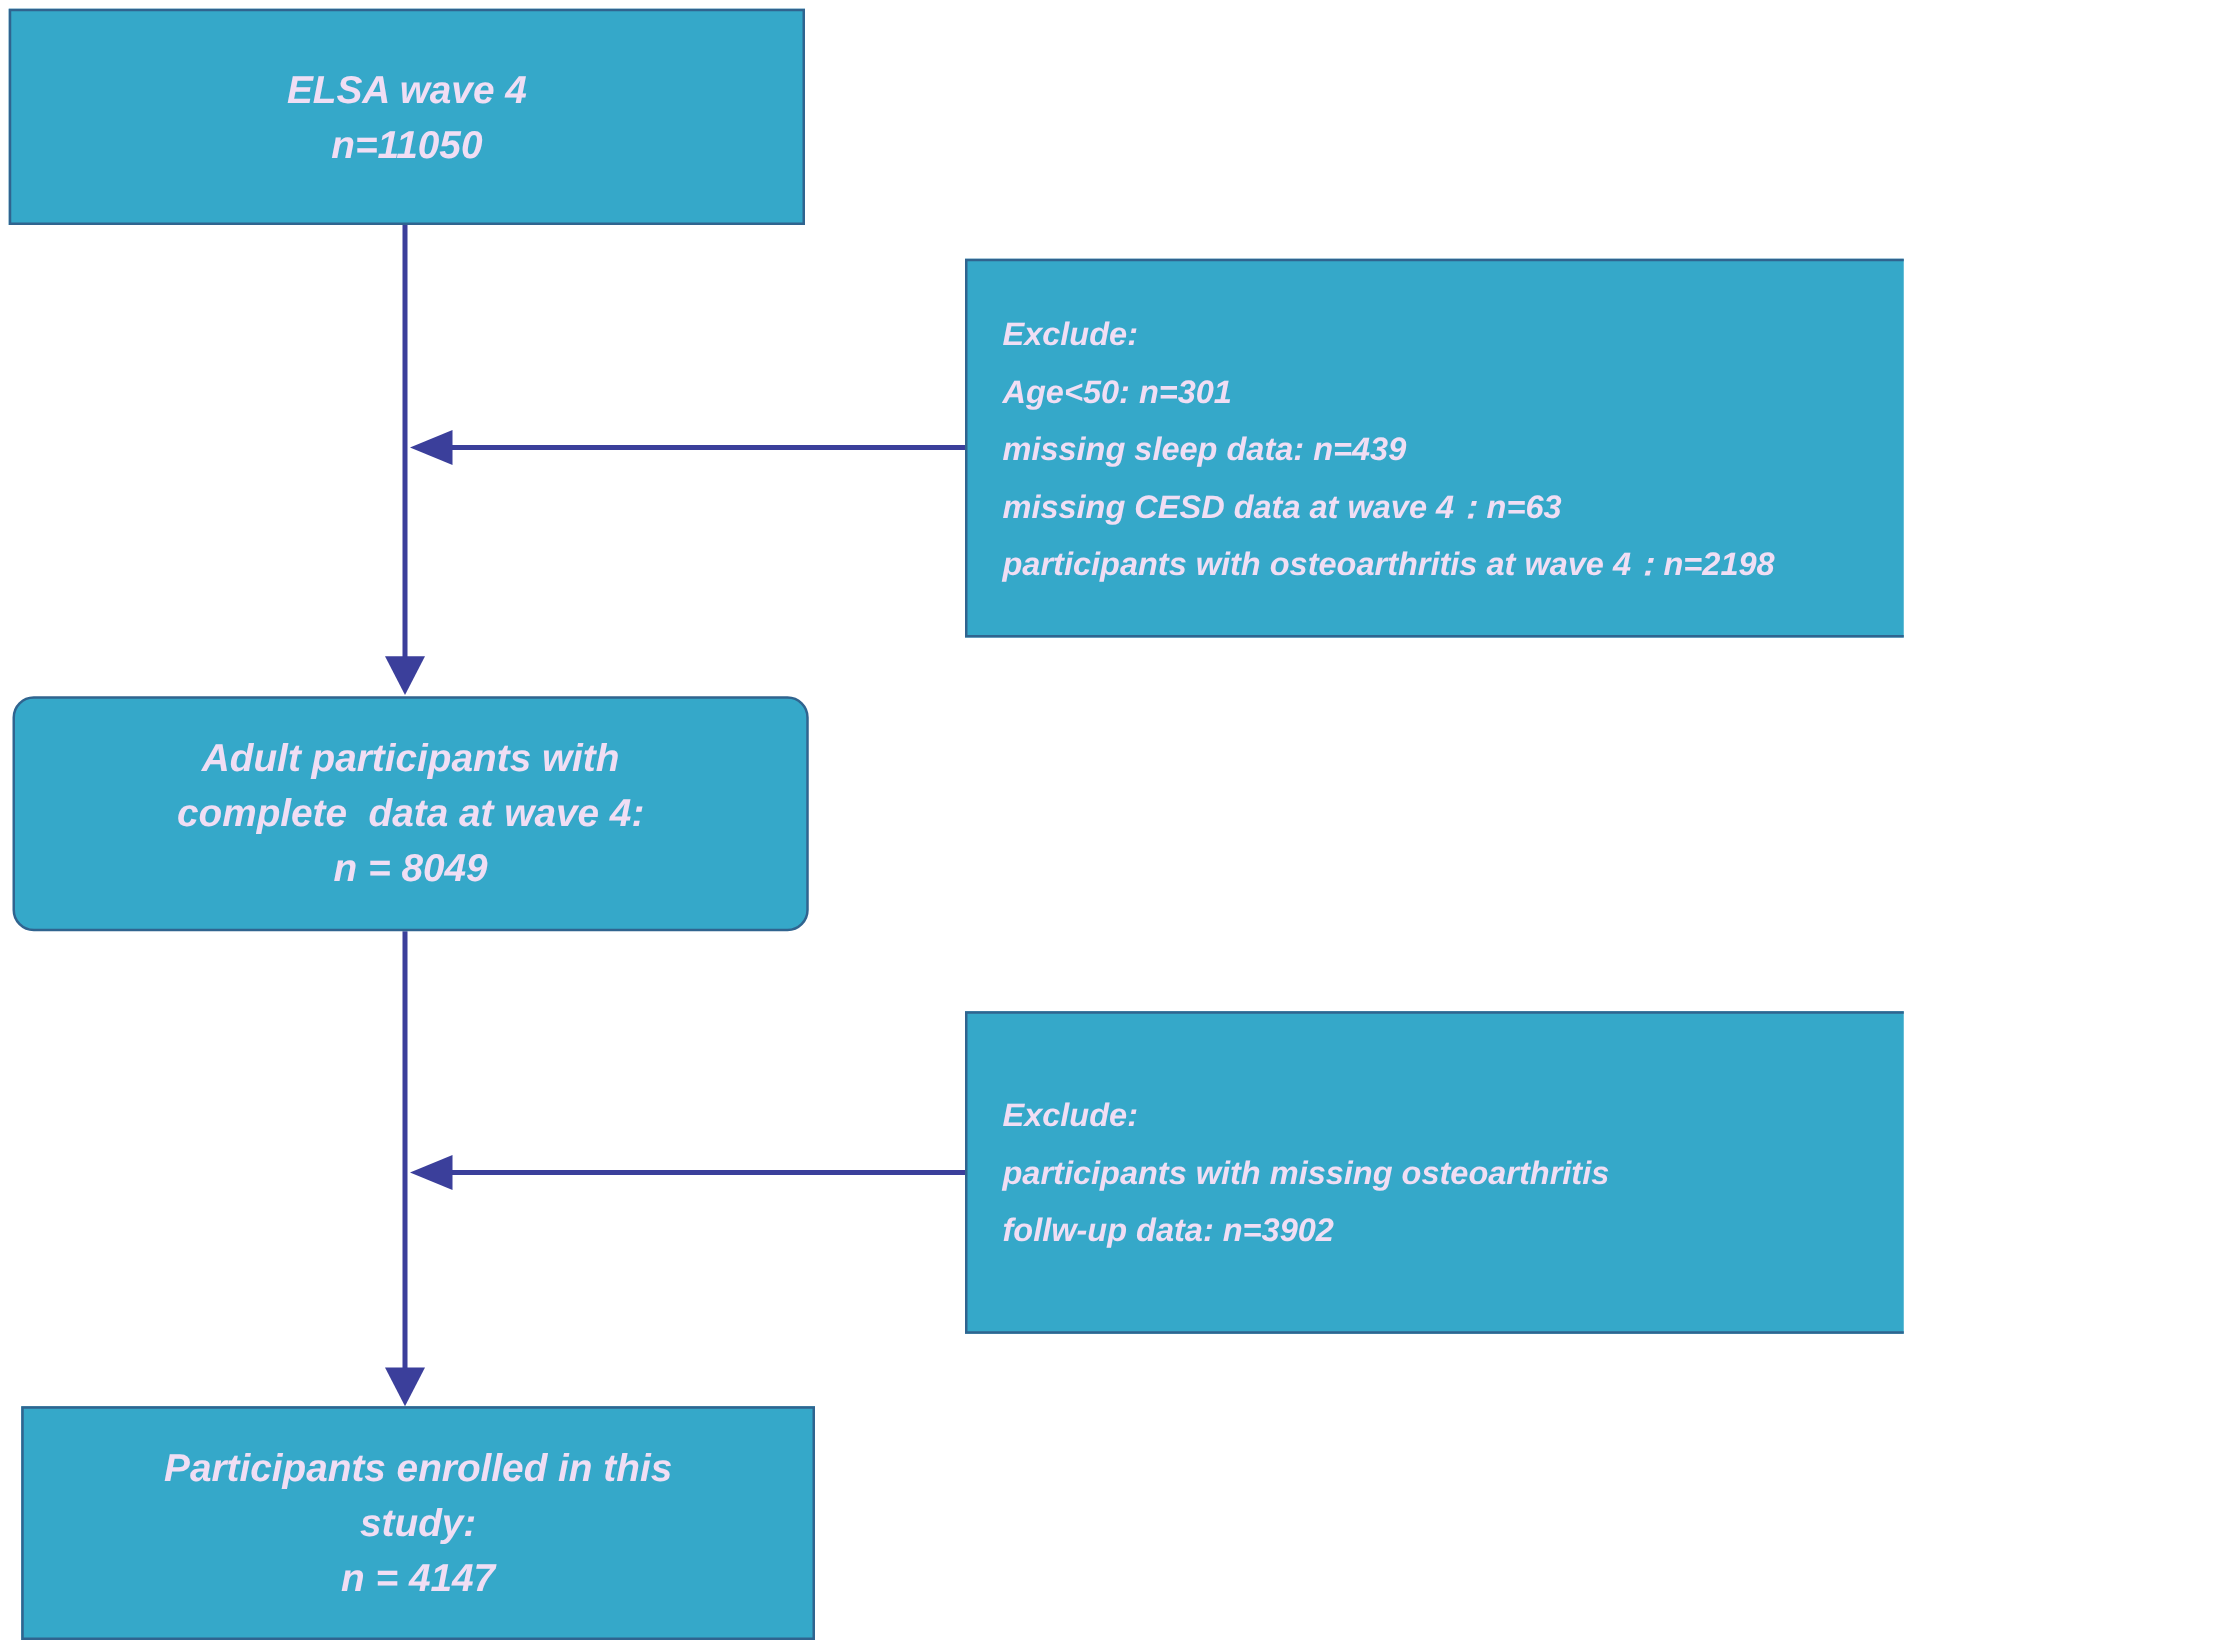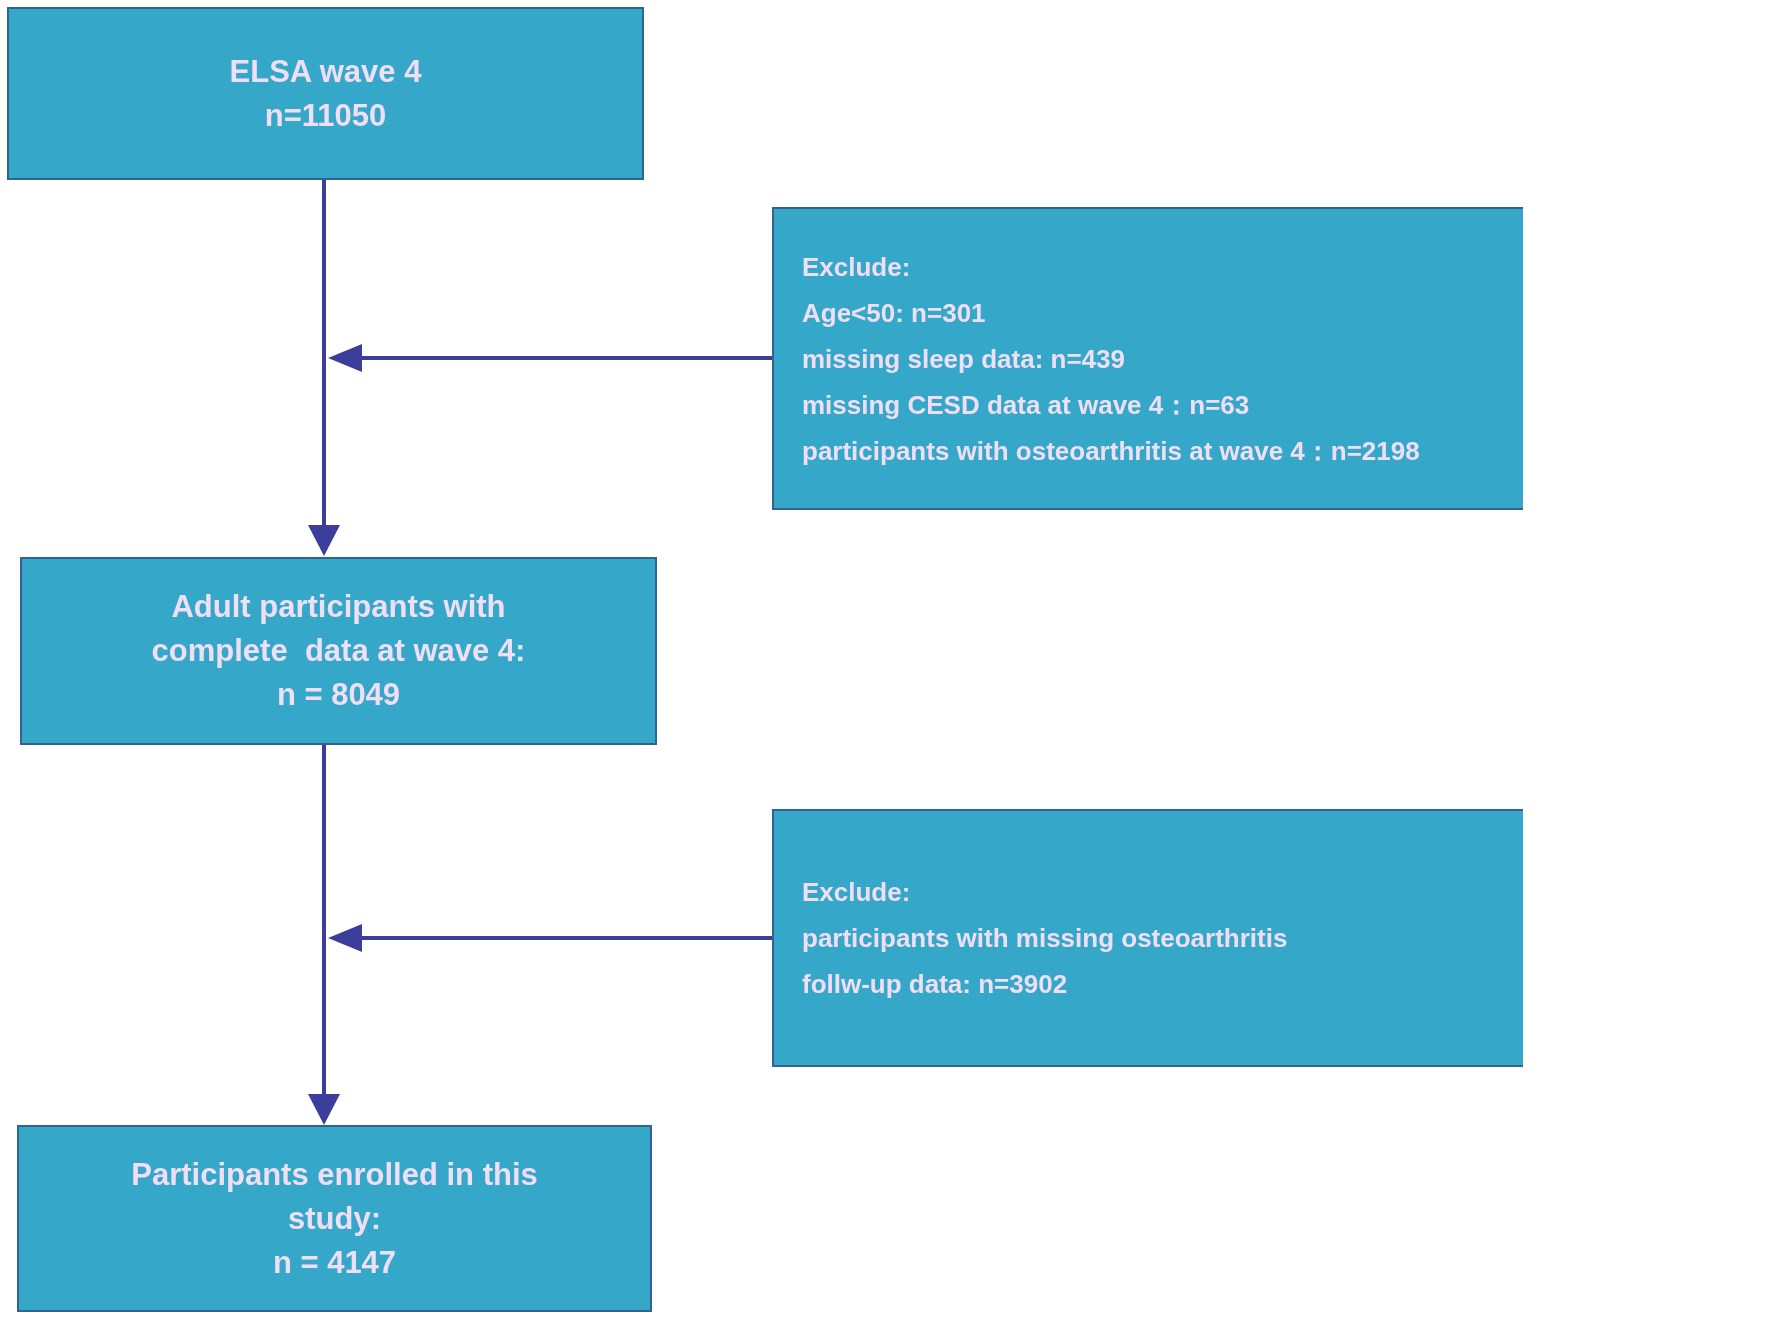--- a/index.html
+++ b/index.html
@@ -7,20 +7,21 @@
     padding: 0;
     background: #ffffff;
   }
   .canvas {
     position: relative;
     width: 1523px;
     height: 1321px;
     background: #ffffff;
     font-family: "Liberation Sans", sans-serif;
     overflow: hidden;
+    font-style: italic;
   }
   .arrows-layer {
     position: absolute;
     left: 0;
     top: 0;
     width: 1783px;
     height: 1321px;
     pointer-events: none;
   }
   .arrow-line {
@@ -57,21 +58,21 @@
   .box.left-aligned .box-text {
     text-align: left;
     font-size: 26px;
     line-height: 46px;
     padding-left: 28px;
     padding-right: 16px;
   }
   
   .box-elsa      { left: 7px;   top: 7px;    width: 637px;  height: 173px; }
   .box-exclude1  { left: 772px; top: 207px;  width: 1001px; height: 303px; }
-  .box-complete  { left: 20px;   top: 557px;  width: 637px;  height: 188px; }
+  .box-complete  { left: 10px;   top: 557px;  width: 637px;  height: 188px; border-radius: 17px; }
   .box-exclude2  { left: 772px; top: 809px;  width: 798px;  height: 258px; }
   .box-enrolled  { left: 17px;   top: 1125px; width: 635px;  height: 187px; }
 </style>
 </head>
 <body>
 
 <div class="canvas">
 
   <svg class="arrows-layer" viewBox="0 0 1783 1321" xmlns="http://www.w3.org/2000/svg">
 

